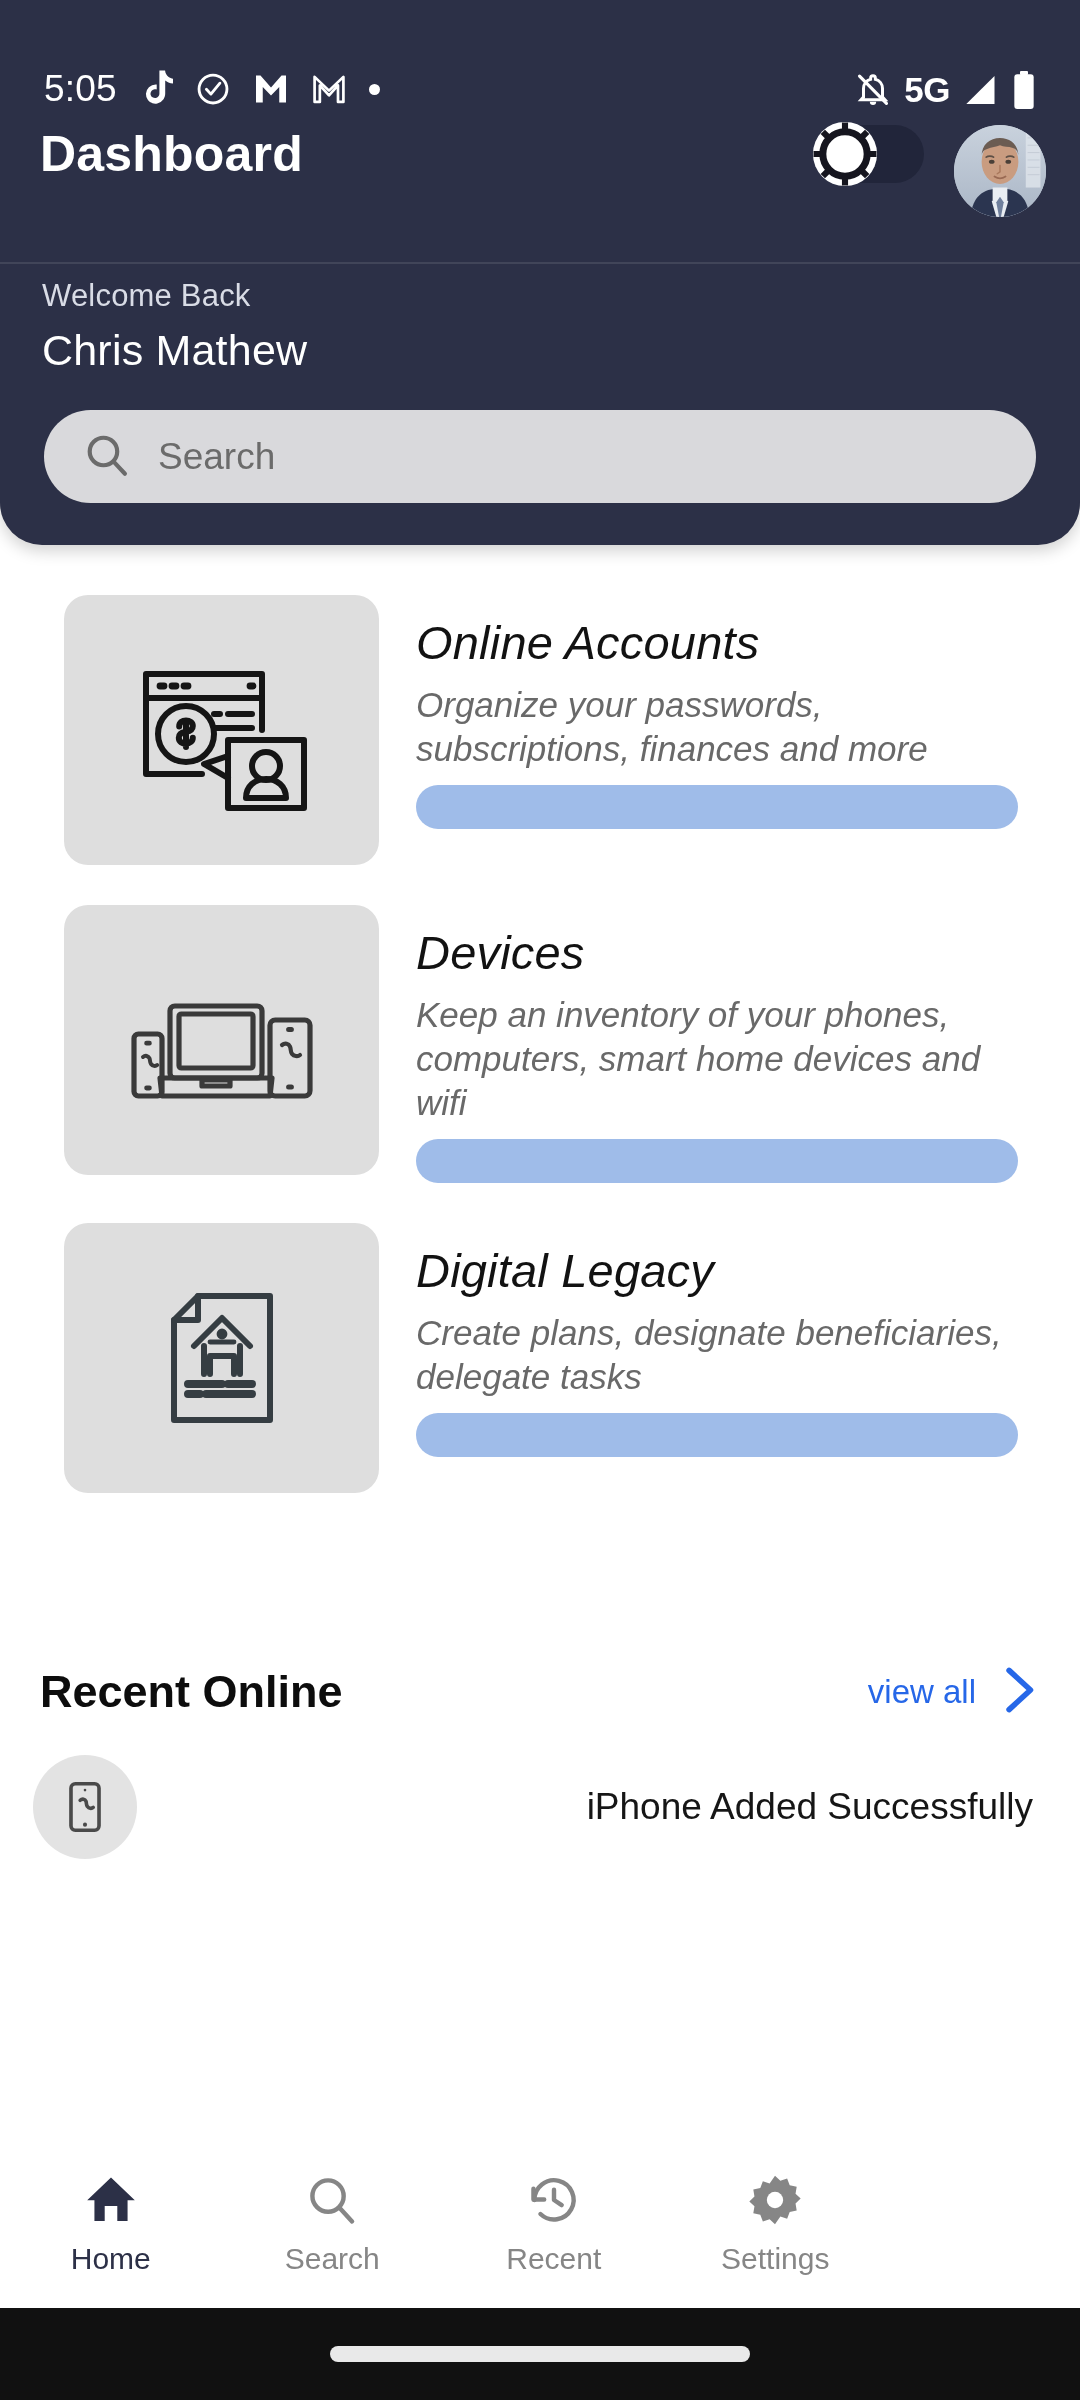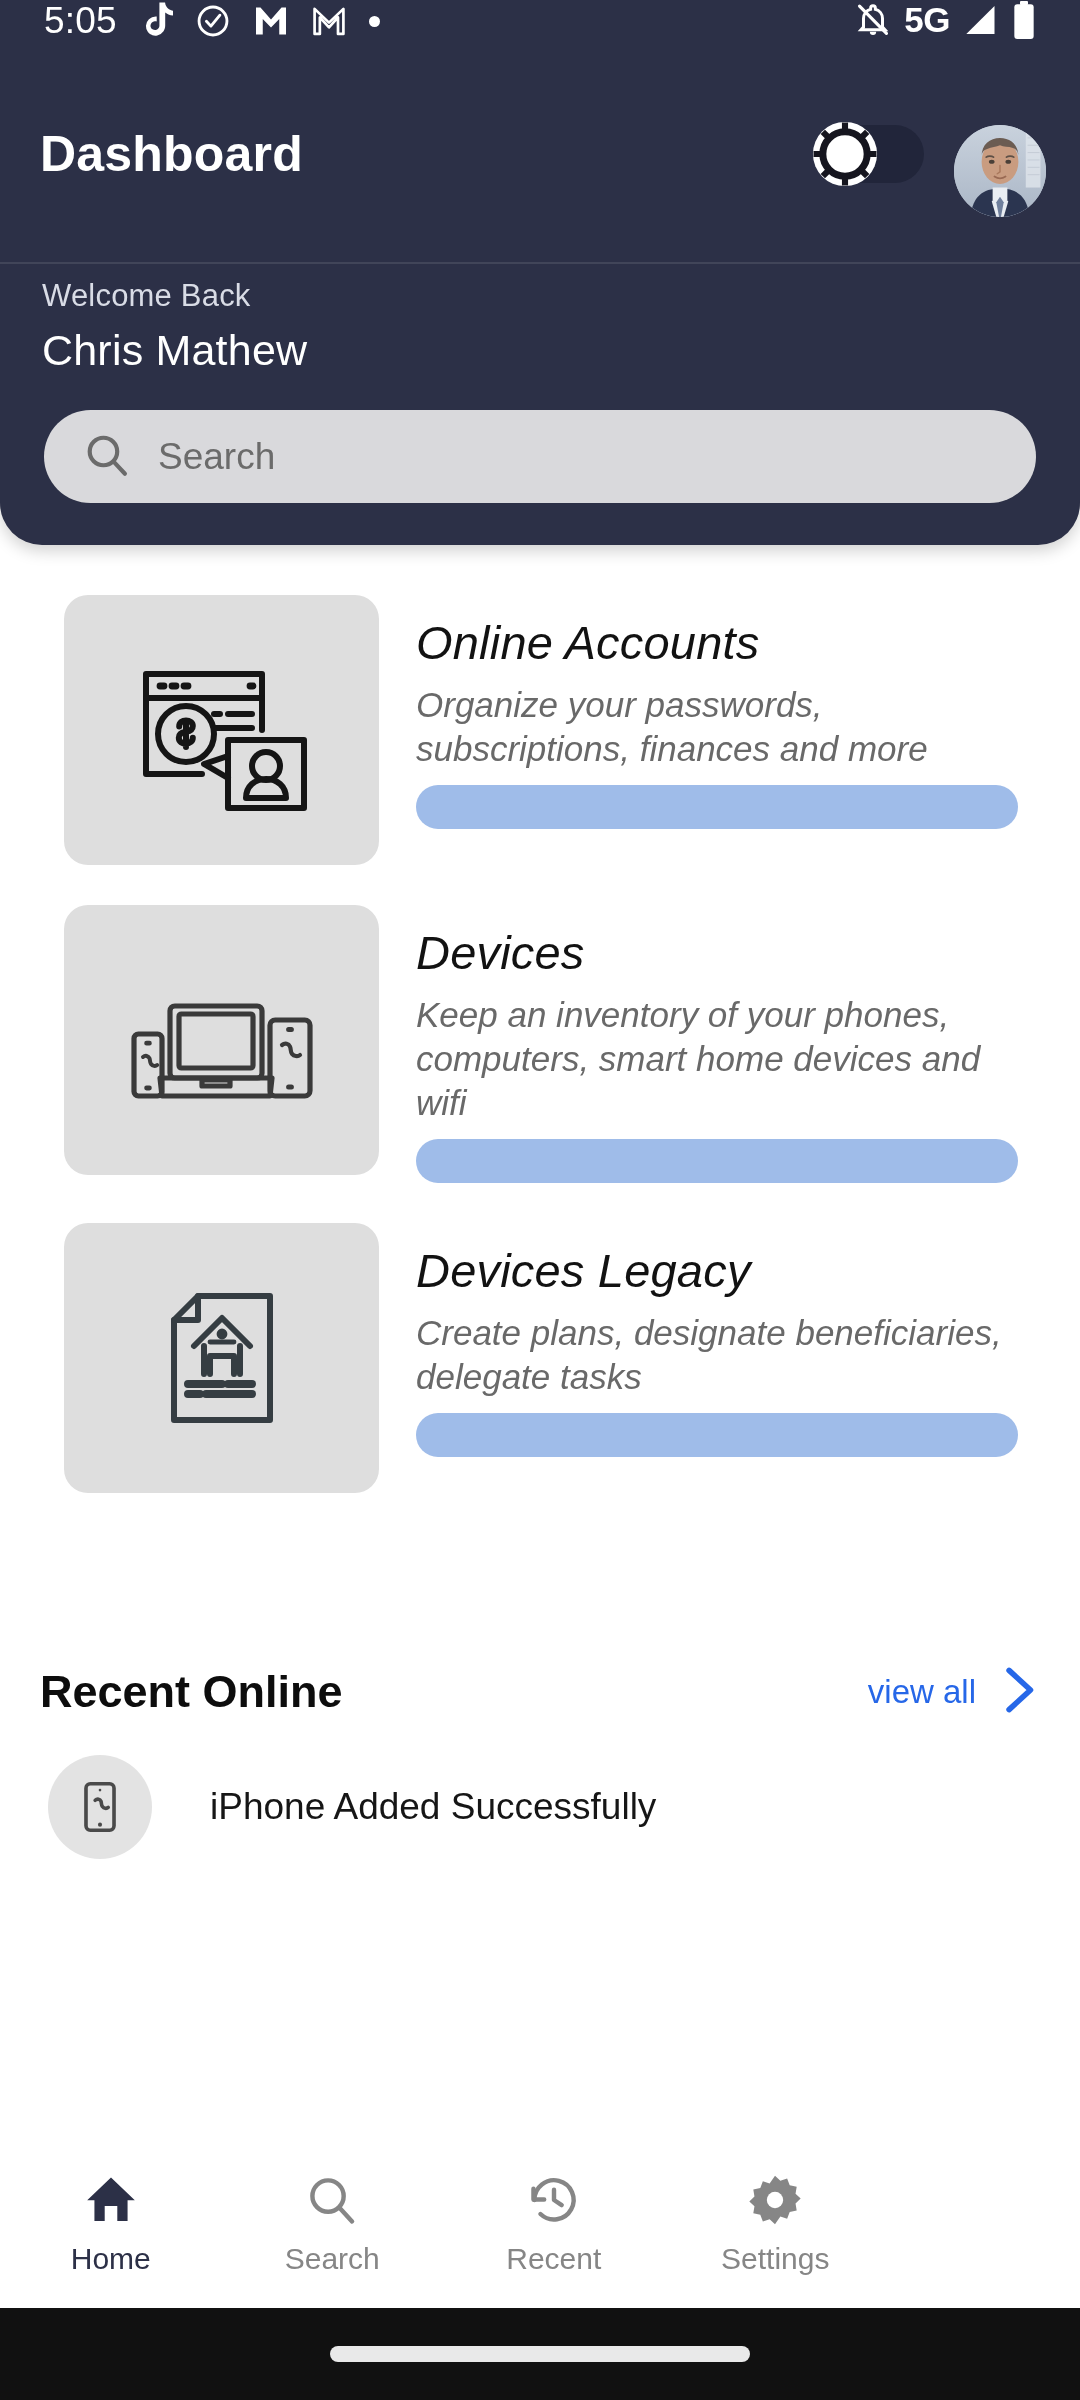--- a/index.html
+++ b/index.html
@@ -15,21 +15,21 @@
   .header-panel{
     position:absolute; top:0; left:0; width:1080px; height:545px;
     background:#2c3047;
     border-bottom-left-radius:42px; border-bottom-right-radius:42px;
     box-shadow:0 6px 16px rgba(0,0,0,0.18);
   }
 
   
   .statusbar{
     position:absolute; top:0; left:0; width:100%; height:110px;
-    display:flex; align-items:flex-start; justify-content:space-between;
+    display:flex; align-items:flex-end; justify-content:space-between;
     padding:0 44px 0 44px;
   }
   .sb-left{ display:flex; align-items:center; gap:22px; }
   .sb-right{ display:flex; align-items:center; gap:12px; }
   .sb-time{ color:#fff; font-size:37px; letter-spacing:0.2px; }
   .sb-ico{ display:inline-flex; align-items:center; justify-content:center; }
   .sb-5g{ color:#fff; font-size:35px; font-weight:600; letter-spacing:-0.5px; }
   .sb-dot{ width:11px; height:11px; border-radius:50%; background:#fff; display:inline-block; }
 
   
@@ -89,22 +89,22 @@
   .recent-head{
     position:absolute; top:1665px; left:0; width:1080px;
     display:flex; align-items:center; padding:0 40px 0 40px;
   }
   .recent-title{ color:#0d0d0d; font-size:45px; font-weight:700; }
   .recent-spacer{ flex:1; }
   .view-all{ color:#2667e8; font-size:33px; margin-right:20px; }
   .chev{ flex:0 0 auto; }
 
   .update-row{
-    position:absolute; top:1755px; left:48px; width:1000px;
-    display:flex; align-items:center;
+    position:absolute; top:1755px; left:33px; width:1000px;
+    display:flex; align-items:center;justify-content:space-between;
   }
   .update-ico{
     width:104px; height:104px; border-radius:50%; background:#e3e3e3;
     display:flex; align-items:center; justify-content:center; flex:0 0 auto;
   }
   .update-text{ color:#161616; font-size:37px; margin-left:58px; }
 
   
   .bottomnav{
     position:absolute; bottom:92px; left:0; width:886px; height:150px;
@@ -309,21 +309,21 @@
             <path d="M36 44l14-14 14 14"></path>
             <path d="M41 44v14M59 44v14"></path>
             <path d="M44 58V49h12v9"></path>
             <path d="M44 42h12" stroke-width="2.4"></path>
             <circle cx="50" cy="38" r="1.2" fill="#353d42"></circle>
             <path d="M33 63h17M53 63h12M33 68h6M42 68h23" stroke-width="4"></path>
           </g>
         </svg>
       </div>
       <div class="card-body">
-        <div class="card-title">Devices Legacy</div>
+        <div class="card-title">Digital Legacy</div>
         <div class="card-desc">Create plans, designate beneficiaries, delegate tasks</div>
         <div class="card-bar"></div>
       </div>
     </div>
   </div>
 
   <div class="recent-head">
     <span class="recent-title">Recent Online</span>
     <span class="recent-spacer"></span>
     <span class="view-all">view all</span>

